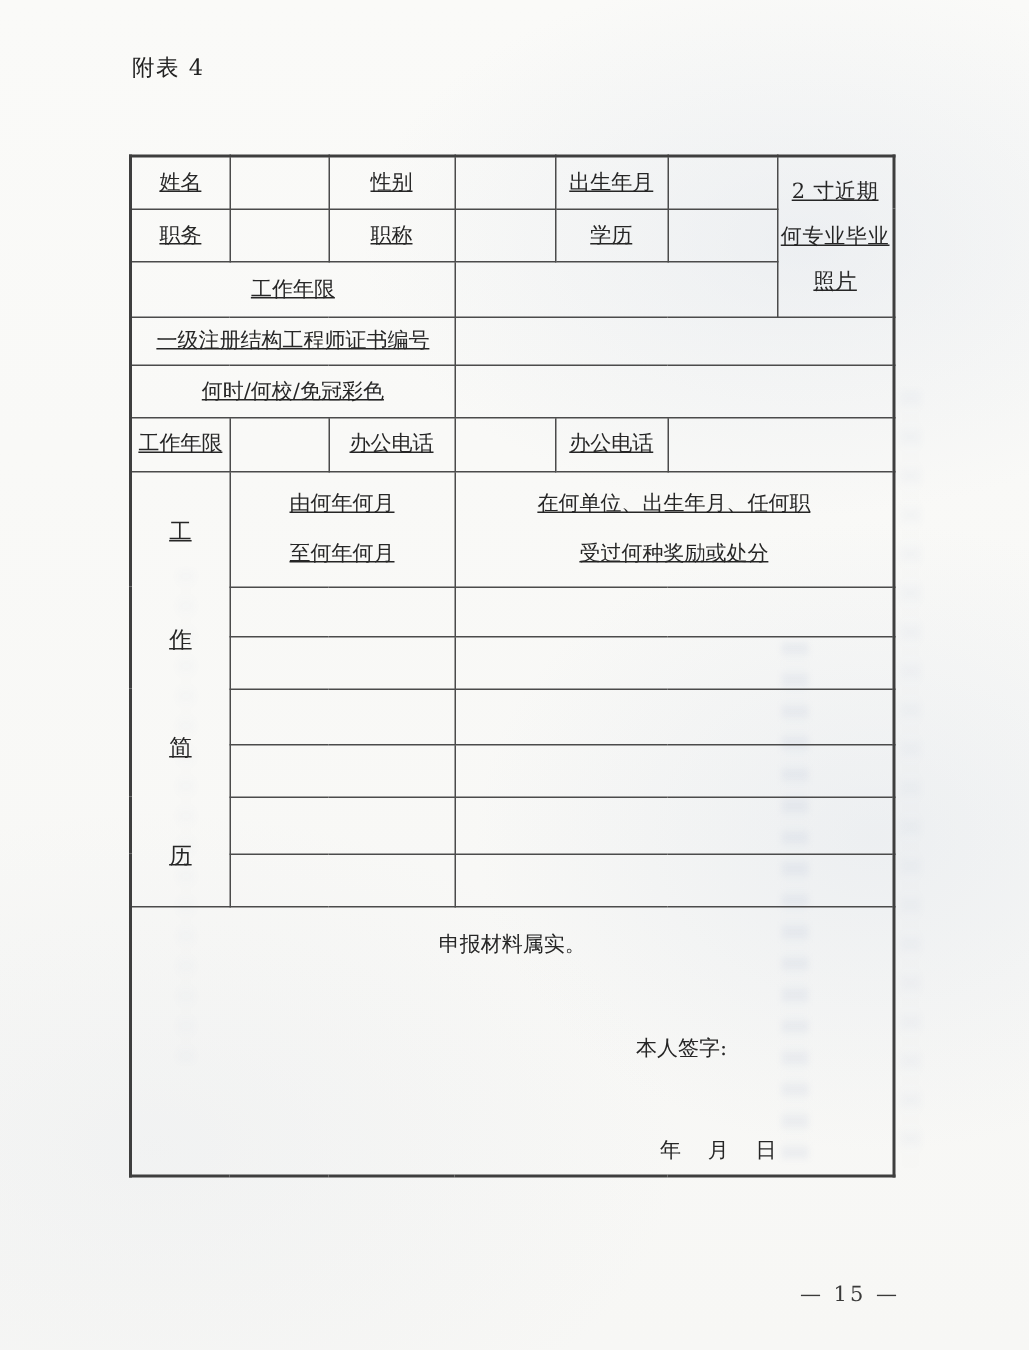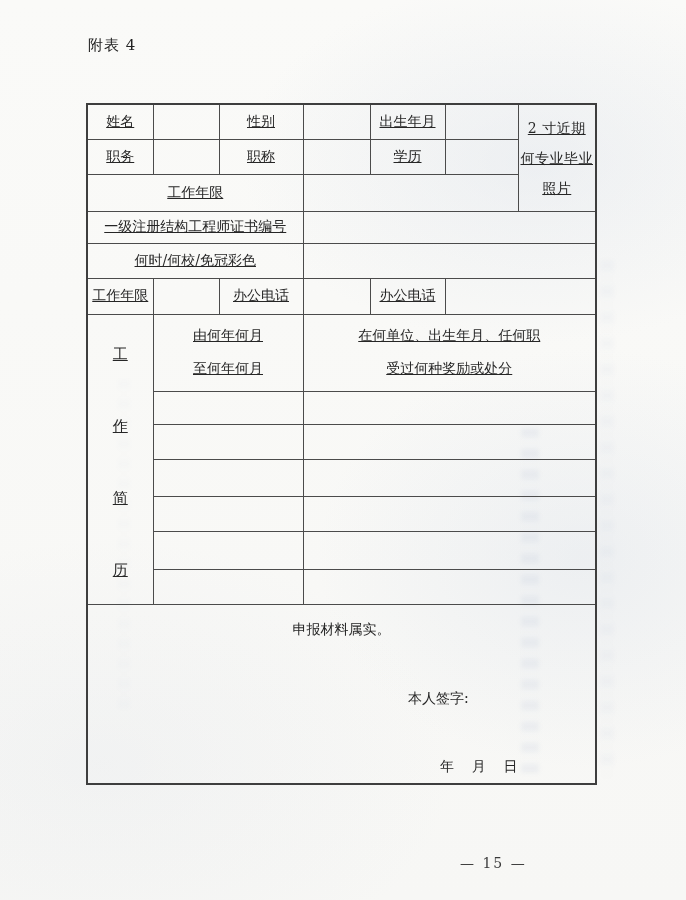--- a/index.html
+++ b/index.html
@@ -70,26 +70,26 @@
     font-size:15px;
   }
   .two-line{
     display:flex;flex-direction:column;justify-content:center;gap:15px;
     height:100%;
   }
   .decl-cell{position:relative;}
   .decl-statement{
     position:absolute;left:0;right:0;top:16px;text-align:center;
   }
-  .decl-signature{position:absolute;left:320px;top:85px;}
+  .decl-signature{position:absolute;left:336px;top:85px;}
   .decl-date{position:absolute;left:352px;top:153px;white-space:pre;}
 
   .page-number{
     position:absolute;left:460px;top:855px;width:140px;
-    text-align:left;font-size:14px;color:#3a3a3a;letter-spacing:2px;
+    text-align:right;font-size:14px;color:#3a3a3a;letter-spacing:2px;
   }
 </style>
 </head>
 <body>
 
 <div class="sheet">
 
   <div class="bleed bleed-a"></div>
   <div class="bleed bleed-b"></div>
   <div class="bleed bleed-c"></div>

